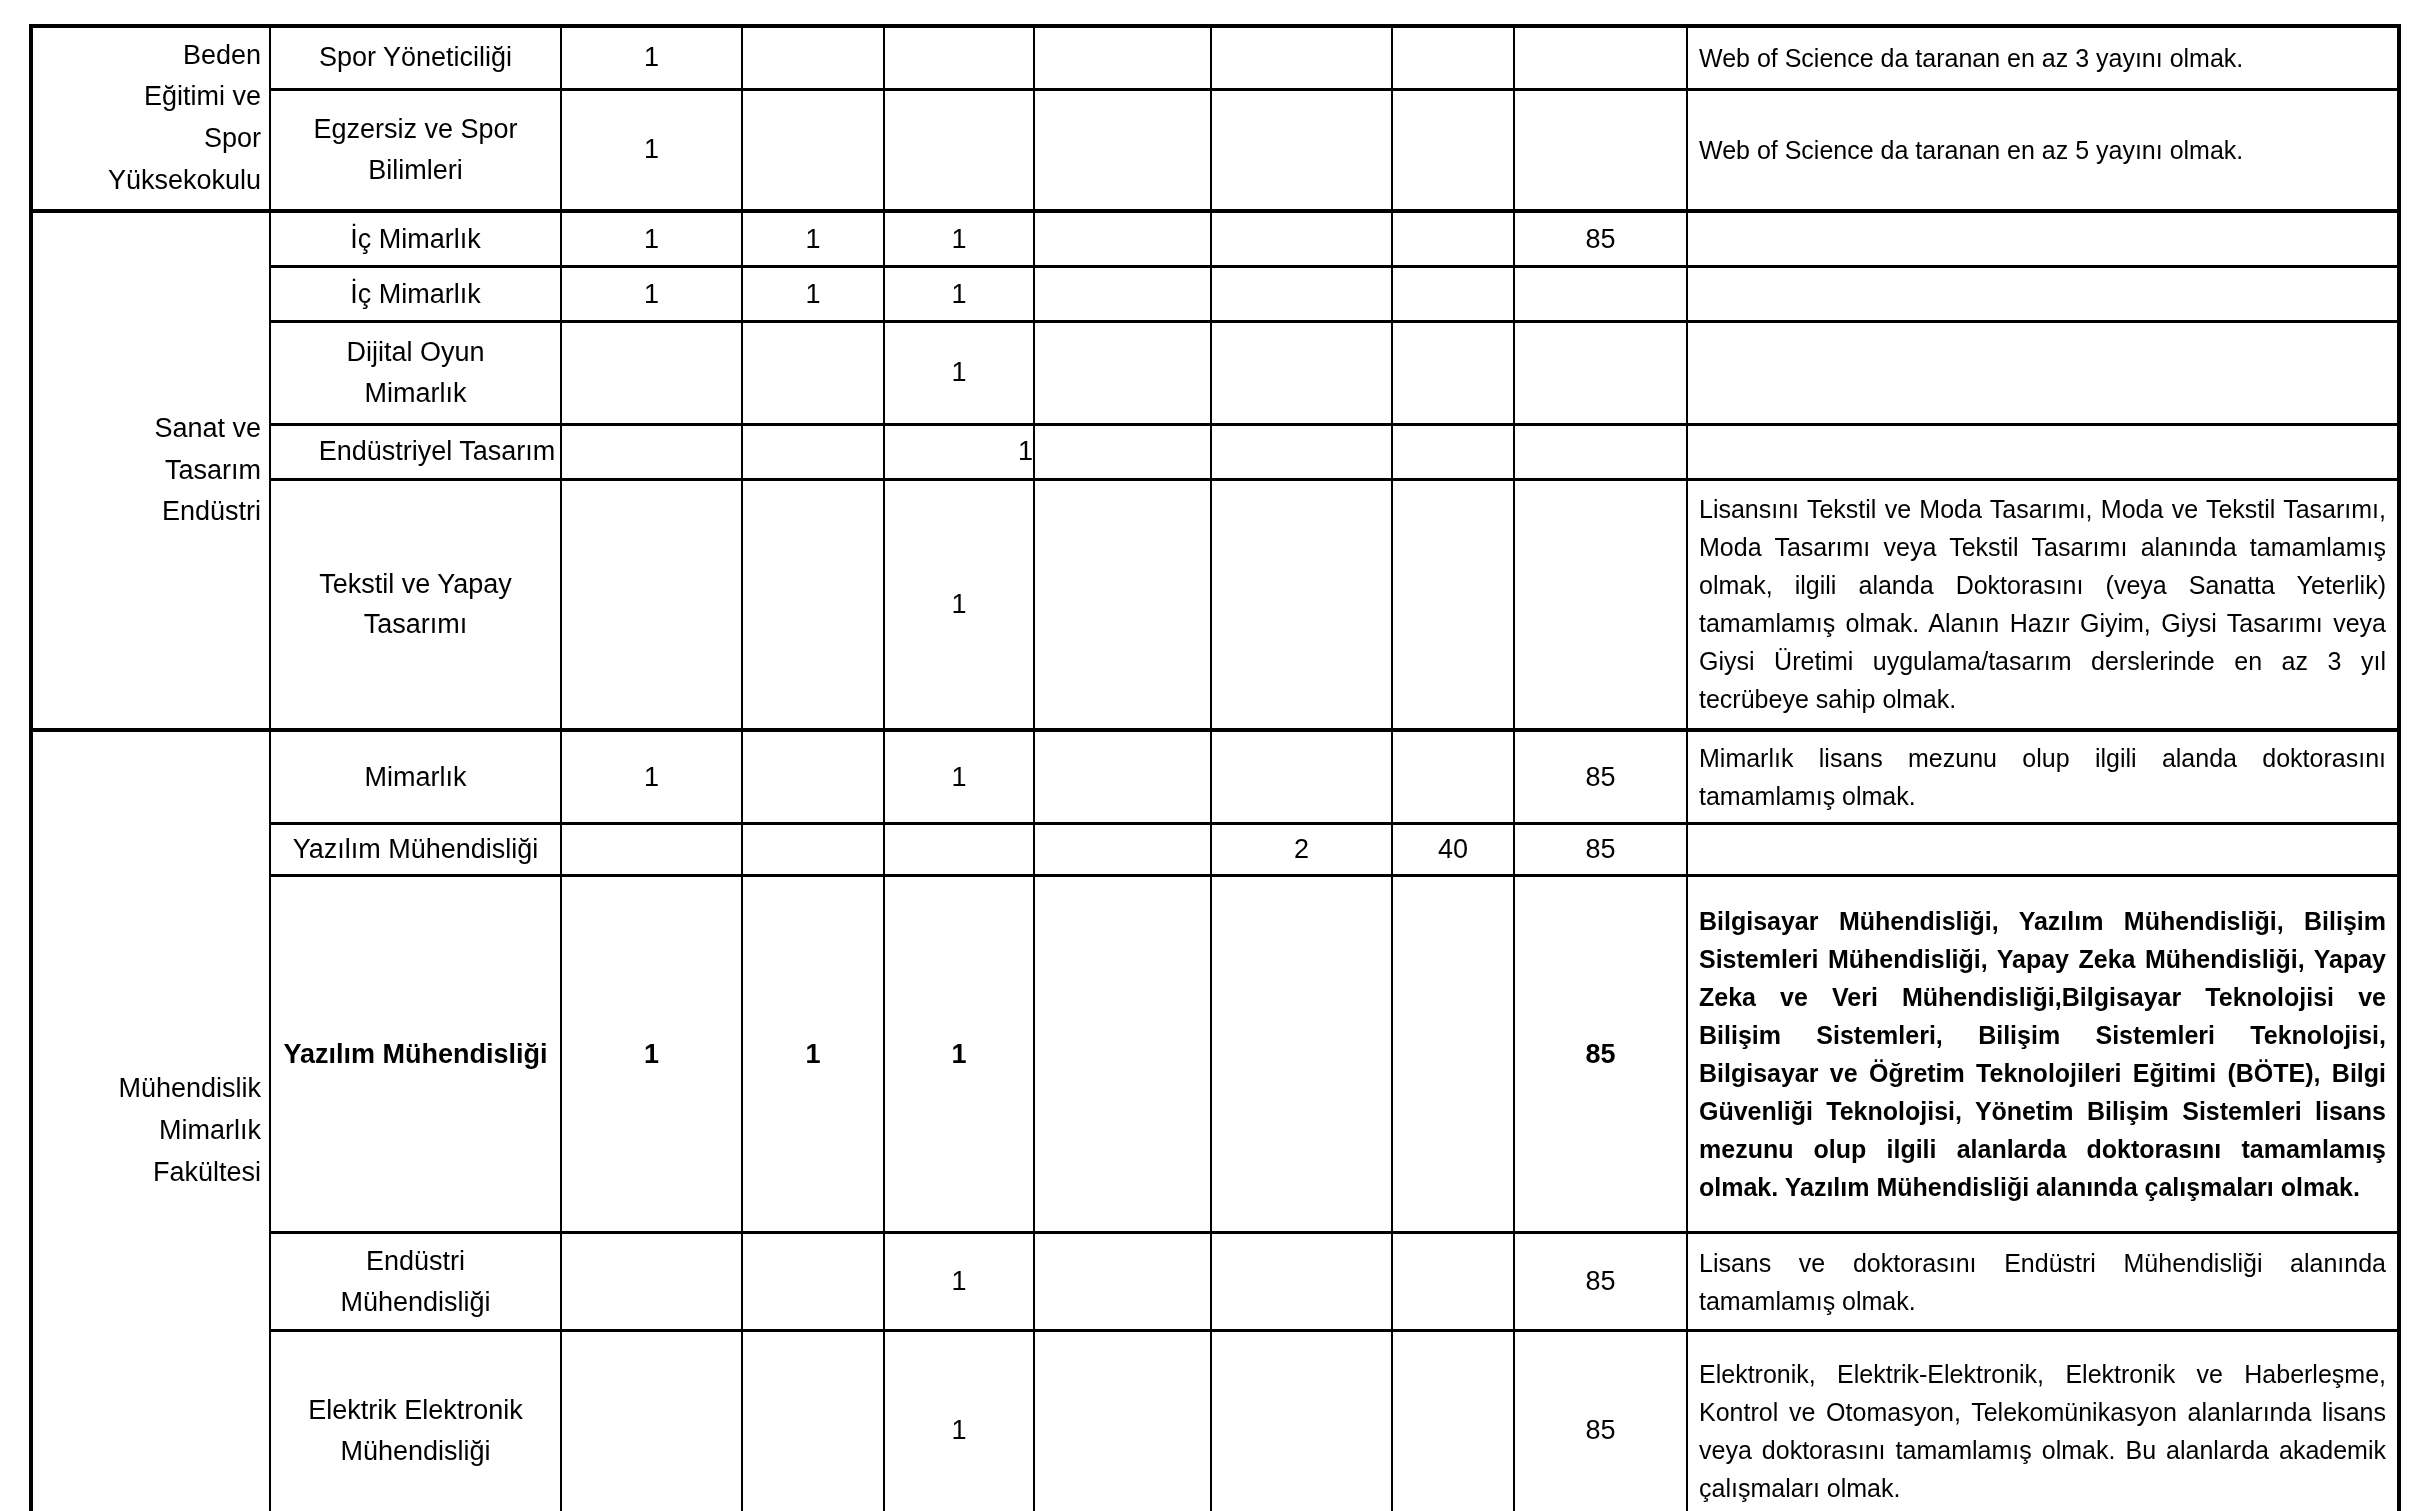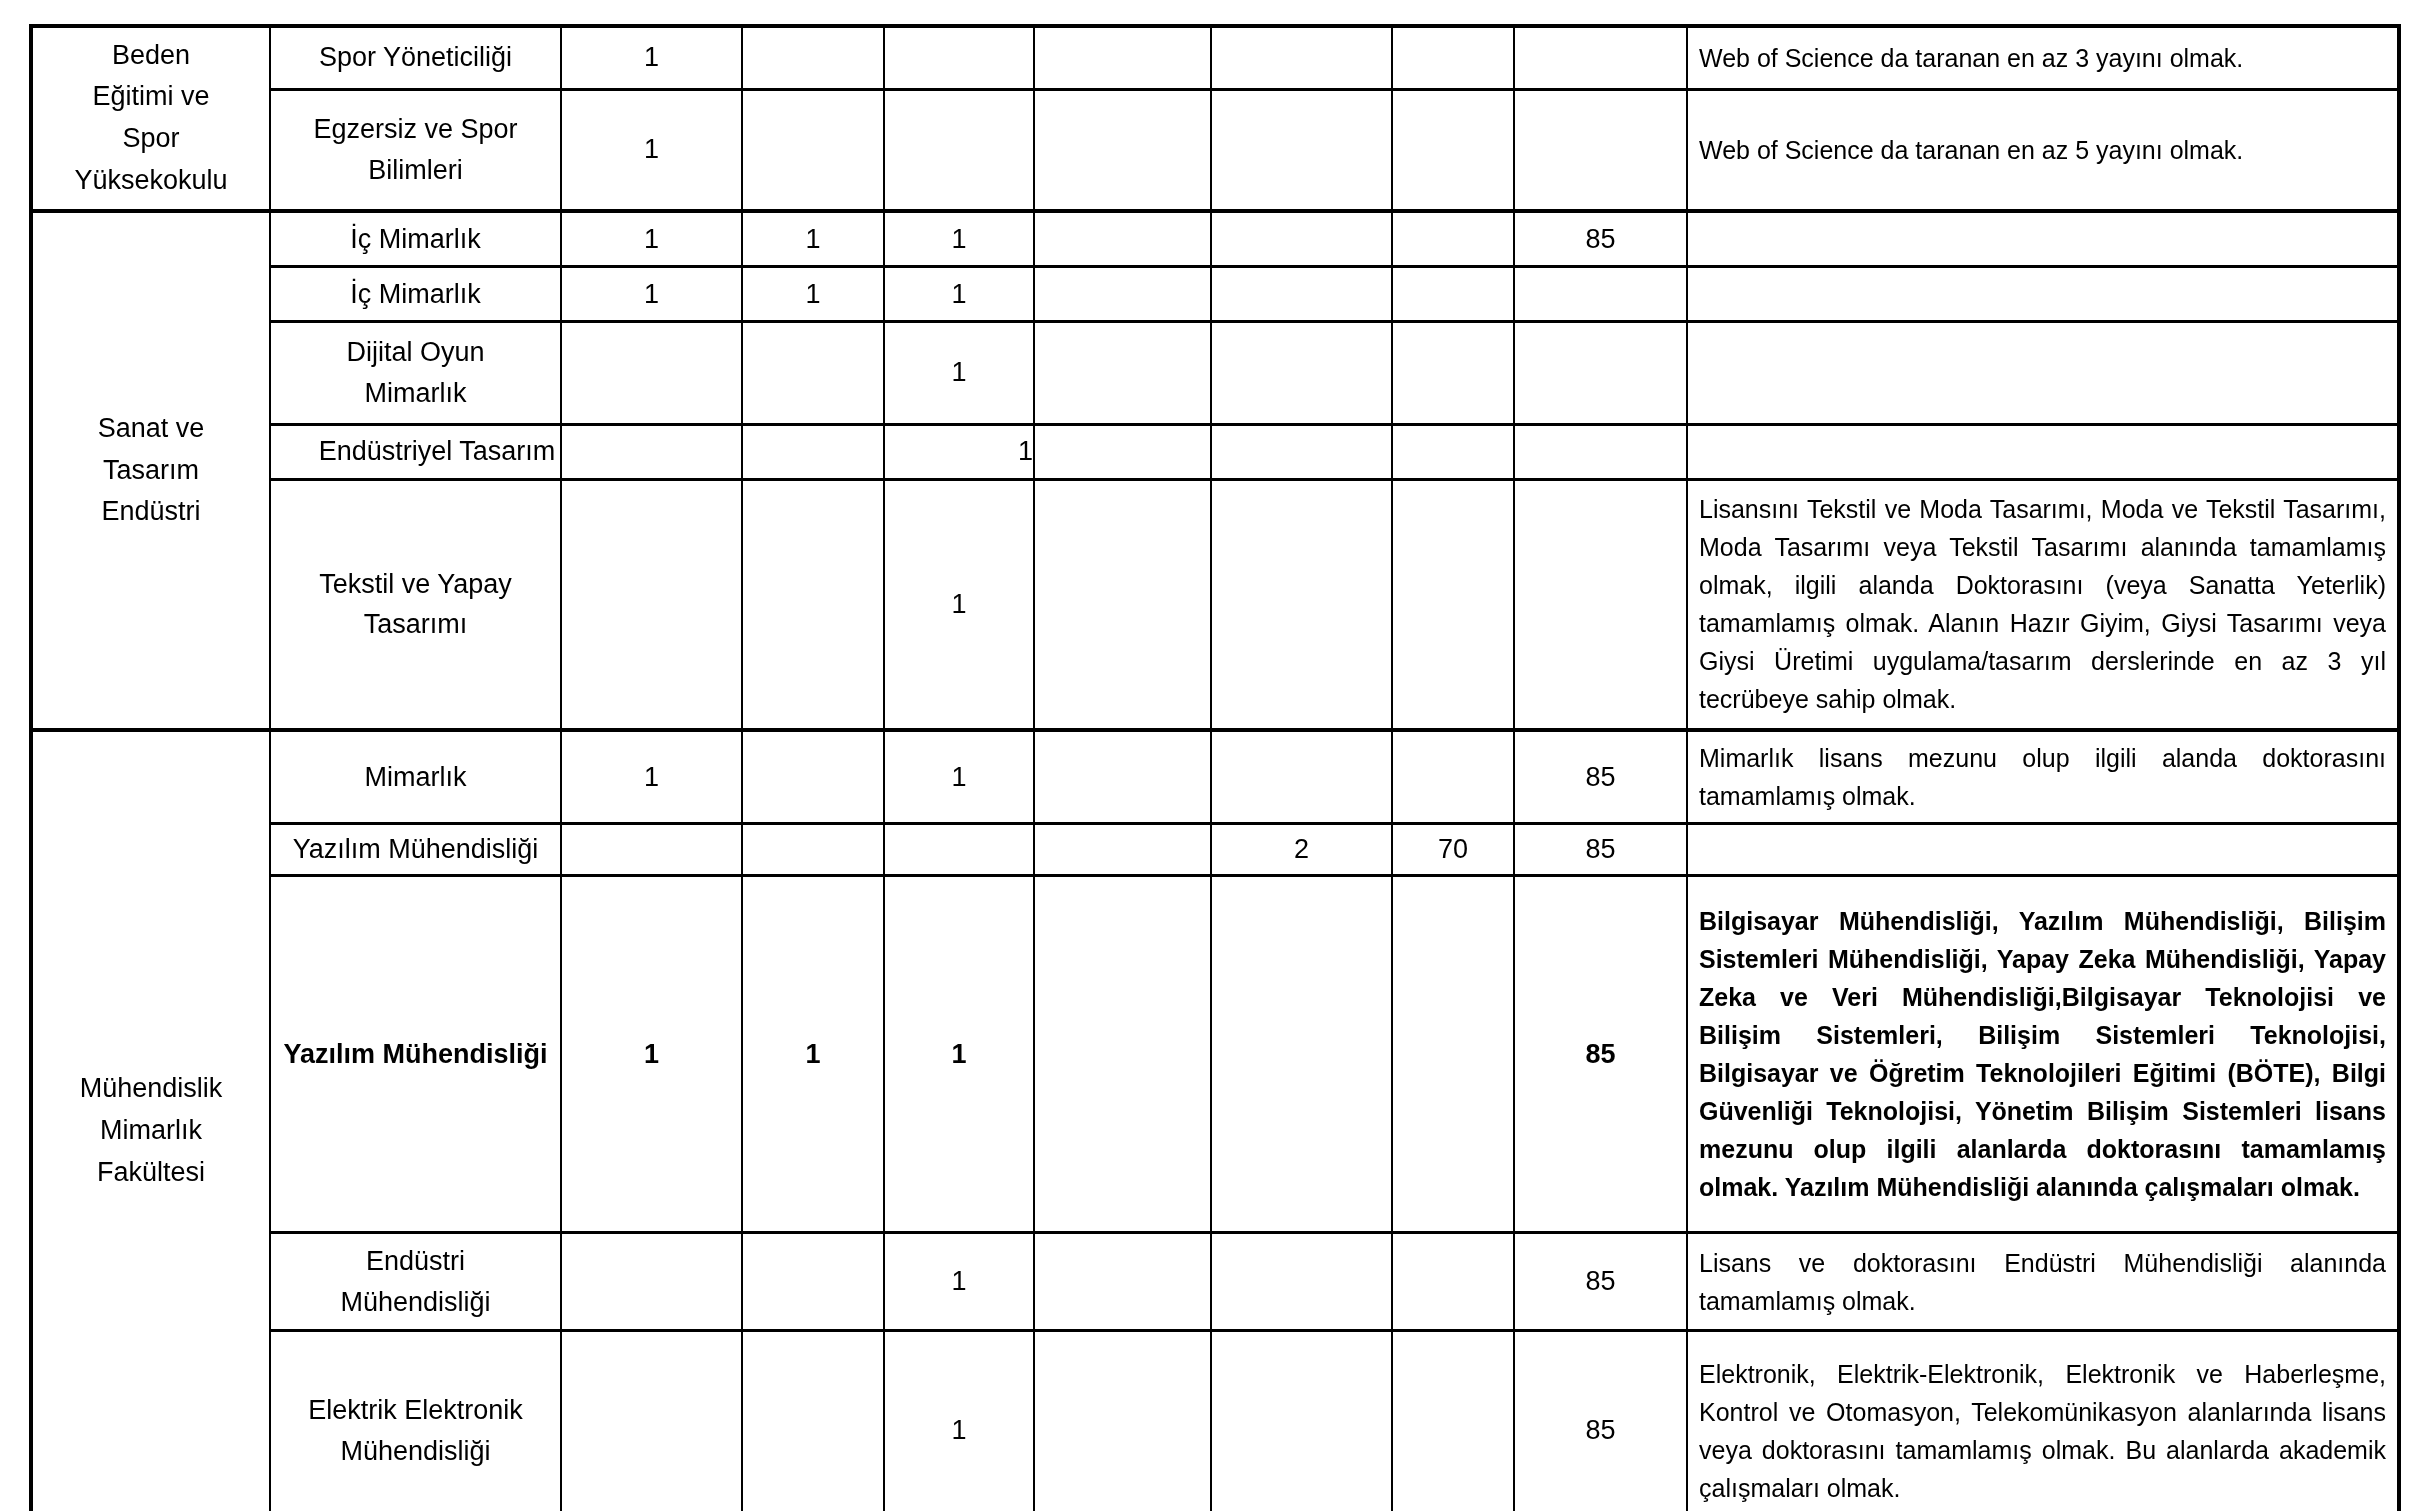--- a/index.html
+++ b/index.html
@@ -31,21 +31,21 @@
     border-left: 2.4px solid #000;
     border-right: 2.4px solid #000;
     border-top: 3.1px solid #000;
     border-bottom: 3.1px solid #000;
     vertical-align: middle;
     overflow: hidden;
     padding: 0;
   }
   tr.group-start td { border-top: 4.7px solid #000; }
   td.faculty {
-    text-align: center;
+    text-align: right;
     font-size: 27px;
     line-height: 1.55;
     white-space: pre-line;
     padding: 0 7.9px;
   }
   td.dept {
     text-align: center;
     font-size: 27px;
     line-height: 1.5;
     white-space: pre-line;
@@ -197,21 +197,21 @@
         <td class="num">85</td>
         <td class="desc">Mimarlık lisans mezunu olup ilgili alanda doktorasını tamamlamış olmak.</td>
       </tr>
       <tr class="r9">
         <td class="dept">Yazılım Mühendisliği</td>
         <td class="num"></td>
         <td class="num"></td>
         <td class="num"></td>
         <td class="num"></td>
         <td class="num">2</td>
-        <td class="num">70</td>
+        <td class="num">40</td>
         <td class="num">85</td>
         <td class="desc"></td>
       </tr>
       <tr class="r10">
         <td class="dept">Yazılım Mühendisliği</td>
         <td class="num">1</td>
         <td class="num">1</td>
         <td class="num">1</td>
         <td class="num"></td>
         <td class="num"></td>

